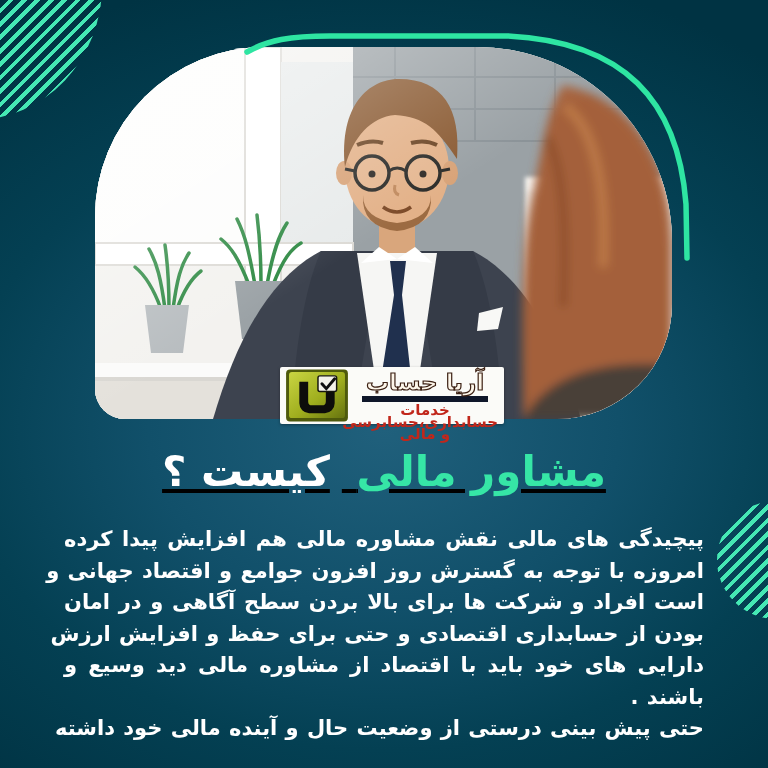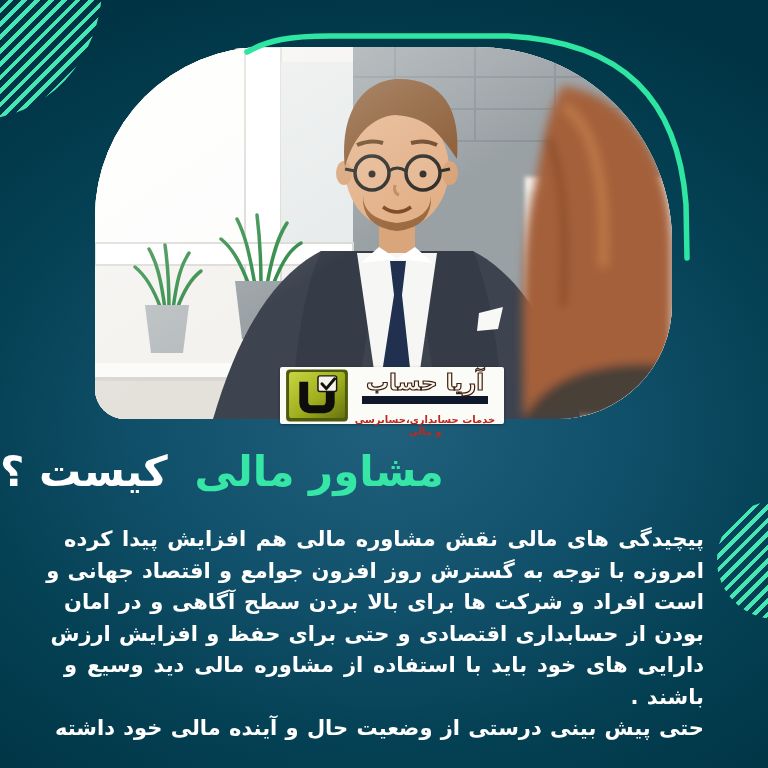--- a/index.html
+++ b/index.html
@@ -26,27 +26,27 @@
   .logo-box{
     position:absolute;left:280px;top:367px;width:224px;height:57px;
     background:#fbfbf8;border-radius:2px;box-shadow:0 1px 3px rgba(0,0,0,.35);
     direction:rtl;
   }
   .logo-mark{position:absolute;left:5px;top:2px;width:64px;height:53px;}
   .logo-text{position:absolute;right:6px;top:2px;width:146px;text-align:center;}
   .logo-brand{
     display:inline-block;font-size:23px;font-weight:700;line-height:26px;
     color:#fdf6ea;-webkit-text-stroke:1.2px #3c2114;
-    border-bottom:8px solid #0f172a;padding:0 4px 1px 4px;
-  }
-  .logo-tagline{display:block;margin-top:10px;font-size:10px;font-weight:700;color:#c1271b;line-height:12px;}
+    border-bottom:6px solid #0f172a;padding:0 4px 1px 4px;
+  }
+  .logo-tagline{display:block;margin-top:2px;font-size:15px;font-weight:700;color:#c1271b;line-height:12px;}
   
   .title{
-    position:absolute;left:0;top:447px;width:768px;text-align:left;direction:rtl;
-    font-size:42px;font-weight:700;letter-spacing:0;
+    position:absolute;left:0;top:447px;width:768px;text-align:center;direction:rtl;
+    font-size:42px;font-weight:700;letter-spacing:0;text-decoration:underline;
   }
   .title .hl{color:#36e6a6;}
   .title .rest{color:#ffffff;margin-right:12px;}
   
   .body-block{
     position:absolute;left:64px;top:524px;width:640px;direction:rtl;
     color:#ffffff;font-size:21px;font-weight:700;
   }
   .body-line{
     line-height:31.5px;white-space:nowrap;
@@ -197,18 +197,18 @@
   <div class="title">
     <span class="hl">مشاور مالی</span>
     <span class="rest">کیست ؟</span>
   </div>
 
   <div class="body-block">
     <div class="body-line">پیچیدگی های مالی نقش مشاوره مالی هم افزایش پیدا کرده</div>
     <div class="body-line">امروزه با توجه به گسترش روز افزون جوامع و اقتصاد جهانی و</div>
     <div class="body-line">است افراد و شرکت ها برای بالا بردن سطح آگاهی و در امان</div>
     <div class="body-line">بودن از حسابداری اقتصادی و حتی برای حفظ و افزایش ارزش</div>
-    <div class="body-line">دارایی های خود باید با استفاده از مشاوره مالی دید وسیع و</div>
+    <div class="body-line">دارایی های خود باید با اقتصاد از مشاوره مالی دید وسیع و</div>
     <div class="body-line last">باشند .</div>
     <div class="body-line">حتی پیش بینی درستی از وضعیت حال و آینده مالی خود داشته</div>
   </div>
 
 </div>
 
 </body></html>

